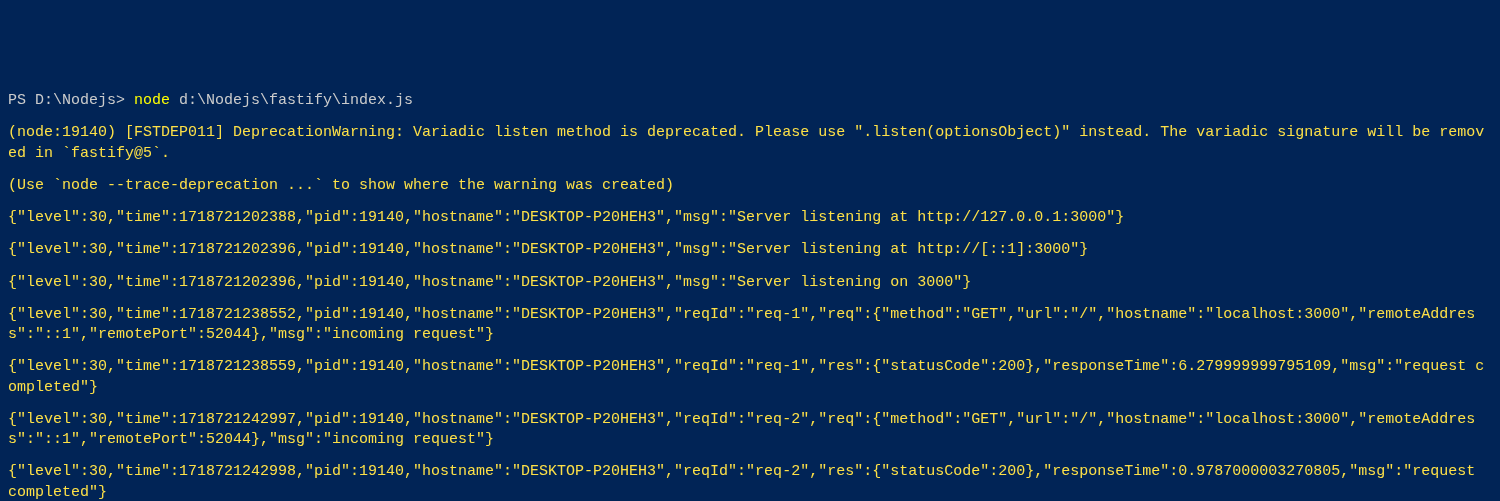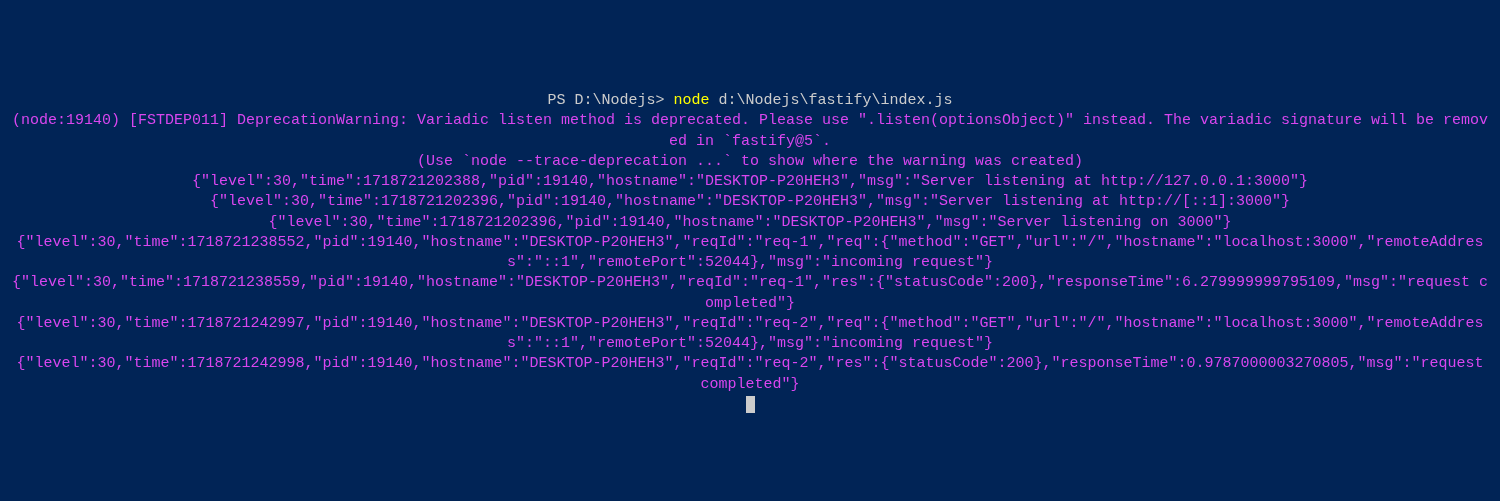--- a/index.html
+++ b/index.html
@@ -1,19 +1,18 @@
 <!DOCTYPE html>
 <html><head>
   <meta charset="utf-8">
   <style>
     * {
       margin: 0;
       padding: 0;
       box-sizing: border-box;
-      text-align: center;
     }
     body {
       background-color: #012456;
       color: #cccccc;
       font-family: Consolas, 'Courier New', monospace;
       font-size: 15px;
       line-height: 1.35;
       padding: 10px 8px;
       width: 1500px;
       height: 501px;
@@ -24,21 +23,22 @@
     .prompt {
       color: #cccccc;
     }
     .command {
       color: #ffff00;
     }
     .args {
       color: #cccccc;
     }
     .output {
-      color: #d946ef;
+      color: #fde047;
+      margin-top: 12px;
     }
     .cursor {
       display: inline-block;
       width: 9px;
       height: 17px;
       background-color: #cccccc;
       vertical-align: text-bottom;
     }
     .line {
       display: block;

